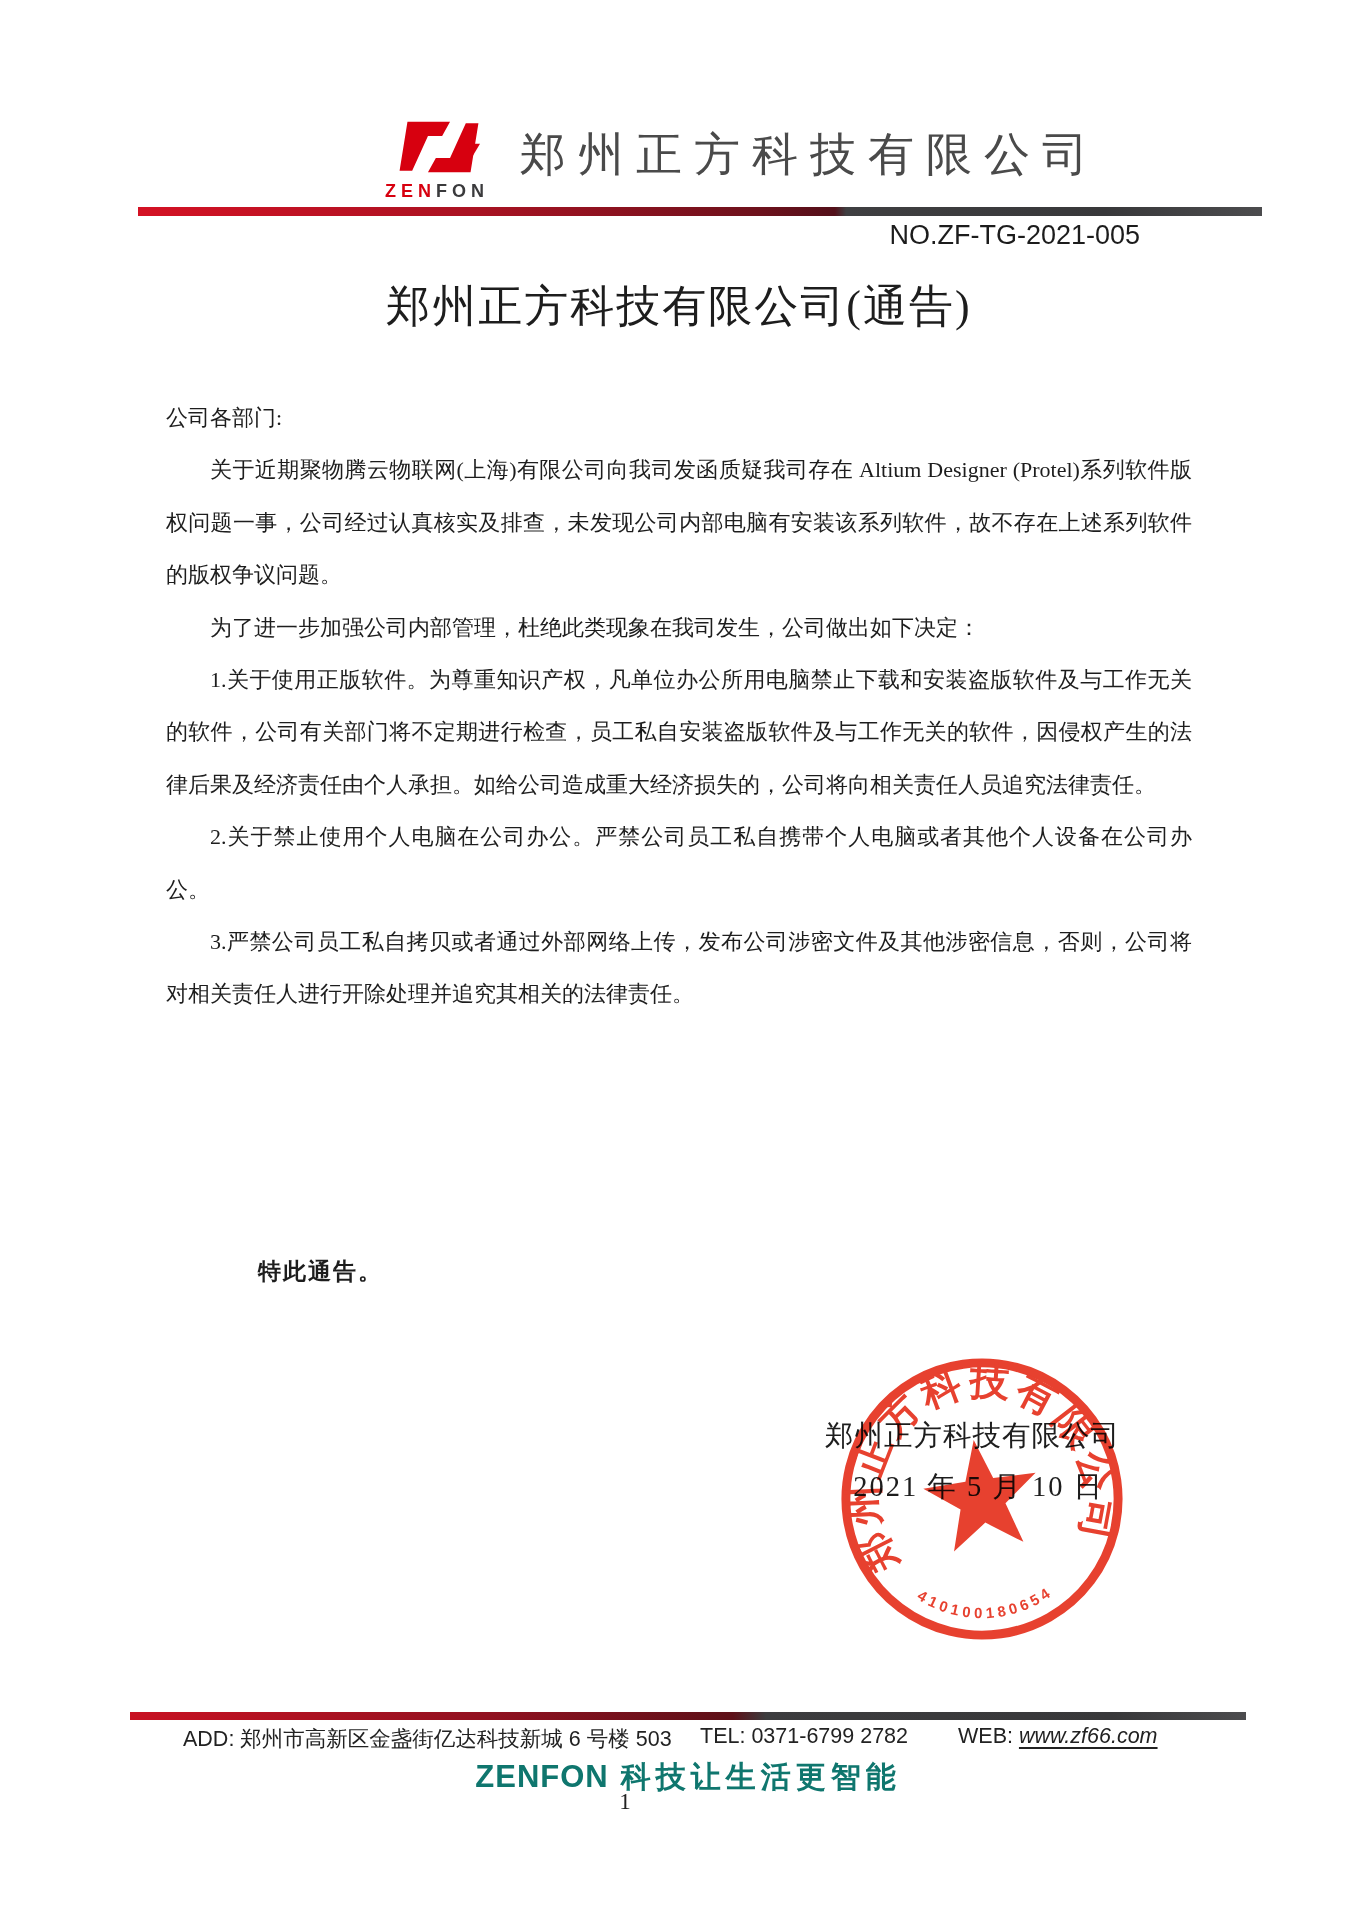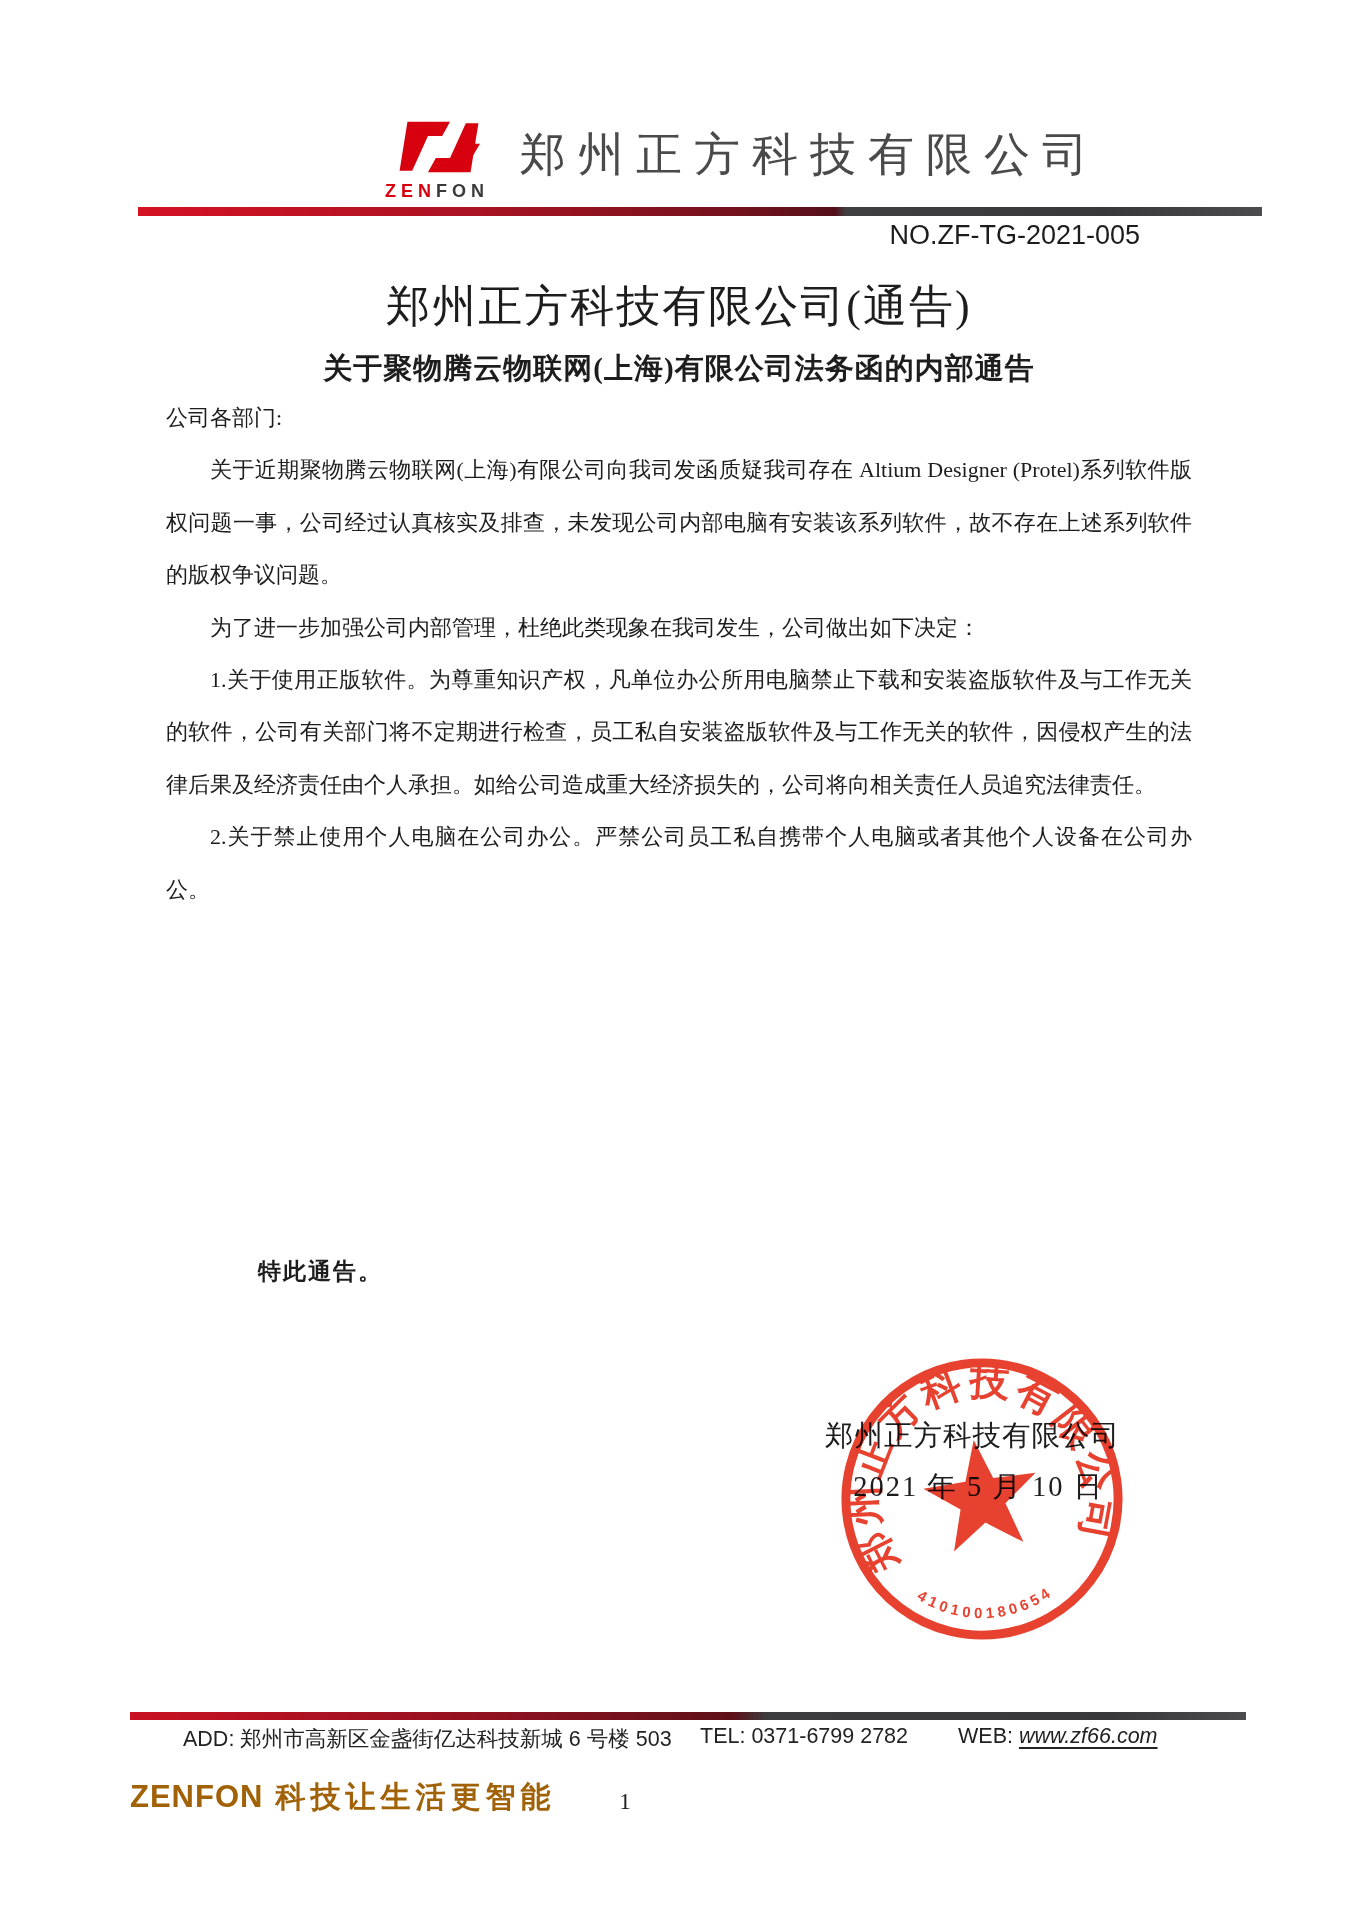--- a/index.html
+++ b/index.html
@@ -85,21 +85,21 @@
     position:absolute; left:0; top:1724px; width:1358px; height:32px;
     font-family:"Liberation Sans","DejaVu Sans",sans-serif;
     font-size:21.5px; color:#222;
   }
   .f-add { position:absolute; left:183px; }
   .f-tel { position:absolute; left:700px; }
   .f-web { position:absolute; left:958px; }
   .f-web .url { text-decoration:underline; text-underline-offset:4px; color:#222;font-style:italic; }
   .footer-slogan {
     position:absolute; left:130px; top:1757px; width:1116px;
-    color:#a16207; font-weight:bold; white-space:nowrap;margin-top:20px;
+    text-align:center; color:#0f766e; font-weight:bold; white-space:nowrap;
   }
   .footer-slogan .sl-brand {
     font-family:"Liberation Sans","DejaVu Sans",sans-serif;
     font-size:31px; letter-spacing:1px;
   }
   .footer-slogan .sl-text {
     font-family:"Liberation Sans","DejaVu Sans",sans-serif;
     font-size:30px; letter-spacing:5px; margin-left:12px;
   }
   .page-number {
@@ -117,28 +117,28 @@
     <path d="M92,66 L38,66 L48,48 L66,48 L86,4 L102,4 Z" fill="#d7000f"></path>
     <path d="M88,30 L104,30 L95,45 Z" fill="#d7000f"></path>
   </svg>
   <div class="brand-word"><span class="zen">ZEN</span><span class="fon">FON</span></div>
   <div class="header-company">郑州正方科技有限公司</div>
   <div class="header-bar"></div>
 
   <div class="doc-number">NO.ZF-TG-2021-005</div>
 
   <div class="doc-title">郑州正方科技有限公司(通告)</div>
-  <div class="doc-subtitle">关于聚物腾云物联网(上海)有限公司法务函的内部通告</div>
 
   <div class="body-block">
     <div class="salutation">公司各部门:</div>
     <p>关于近期聚物腾云物联网(上海)有限公司向我司发函质疑我司存在 Altium Designer (Protel)系列软件版权问题一事，公司经过认真核实及排查，未发现公司内部电脑有安装该系列软件，故不存在上述系列软件的版权争议问题。</p>
     <p>为了进一步加强公司内部管理，杜绝此类现象在我司发生，公司做出如下决定：</p>
     <p>1.关于使用正版软件。为尊重知识产权，凡单位办公所用电脑禁止下载和安装盗版软件及与工作无关的软件，公司有关部门将不定期进行检查，员工私自安装盗版软件及与工作无关的软件，因侵权产生的法律后果及经济责任由个人承担。如给公司造成重大经济损失的，公司将向相关责任人员追究法律责任。</p>
     <p>2.关于禁止使用个人电脑在公司办公。严禁公司员工私自携带个人电脑或者其他个人设备在公司办公。</p>
+    <p>3.严禁公司员工私自拷贝或者通过外部网络上传，发布公司涉密文件及其他涉密信息，否则，公司将对相关责任人进行开除处理并追究其相关的法律责任。</p>
   </div>
 
   <div class="closing">特此通告。</div>
 
   <div class="sig-company">郑州正方科技有限公司</div>
   <div class="sig-date">2021 年 5 月 10 日</div>
 
   <svg class="stamp" viewBox="0 0 300 300" aria-hidden="true">
     <g transform="rotate(-8 150 150)">
       <circle cx="150" cy="150" r="137" fill="none" stroke="#e5321f" stroke-width="9"></circle>

